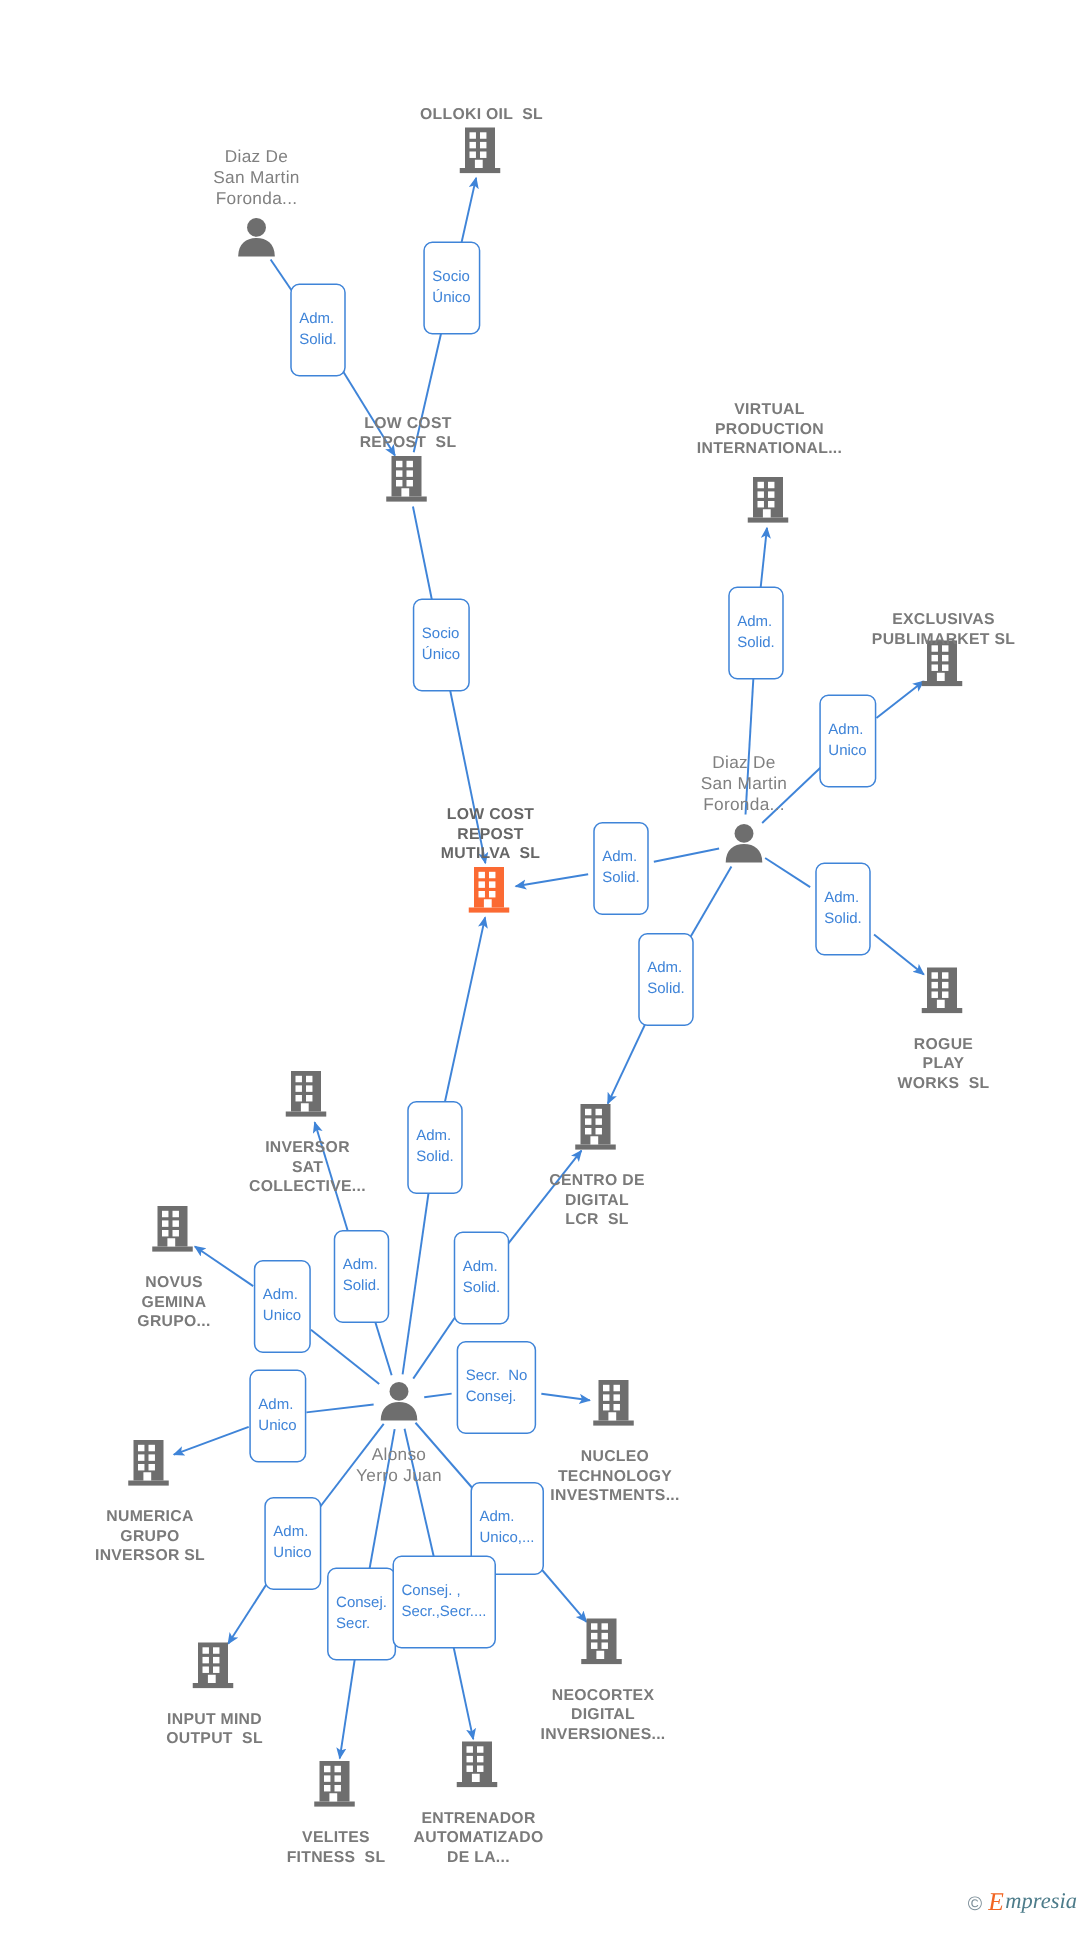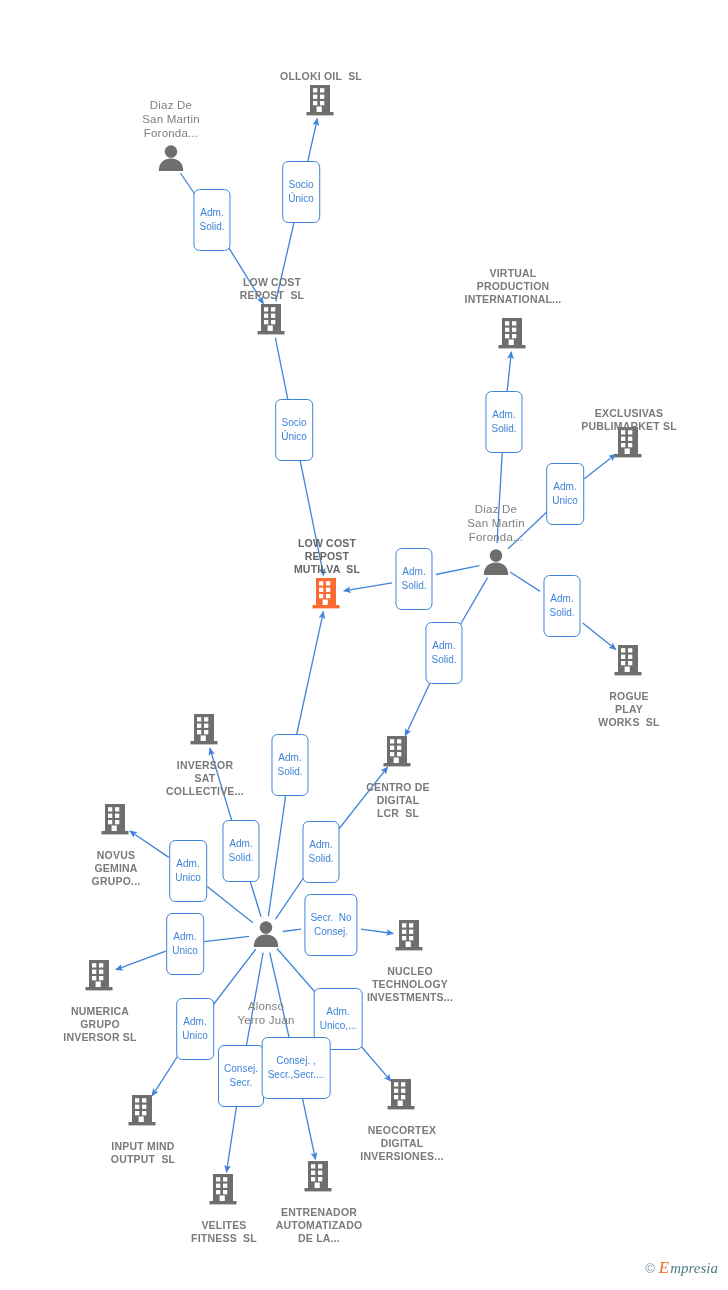--- a/index.html
+++ b/index.html
@@ -11,30 +11,30 @@
   svg.edges{position:absolute;left:0;top:0;width:728px;height:1290px;pointer-events:none;}
 
   
   .node{position:absolute;width:0;height:0;}
   .node .ico{position:absolute;transform:translate(-50%,-50%);line-height:0;}
   .node .lbl{
     position:absolute;left:50%;transform:translateX(-50%);
     text-align:center;color:#7a7a7a;font-size:10.5px;line-height:13px;
     letter-spacing:.2px;white-space:pre;font-weight:bold;
   }
-  .node.person .lbl{font-weight:normal;font-size:11.5px;line-height:14px;color:#808080;margin-top:36px;}
+  .node.person .lbl{font-weight:normal;font-size:11.5px;line-height:14px;color:#808080;}
   .node.company.highlight .lbl{color:#666;font-weight:bold;}
   .lbl.above{bottom:18px;}
   .lbl.below{top:29px;}
 
   
   .elabel{
     position:absolute;transform:translate(-50%,-50%);
     border:1.3px solid #3f84d8;border-radius:6px;background:#fff;
-    color:#3f84d8;font-size:10px;line-height:14px;text-align:center;
+    color:#3f84d8;font-size:10px;line-height:14px;text-align:left;
     padding:16px 5px;white-space:pre;box-sizing:border-box;
   }
 
   
   #wm{position:absolute;right:10px;bottom:12px;display:flex;align-items:center;gap:4px;}
   #wm .c{color:#7d8f99;font-size:13px;}
   #wm .e{color:#f26522;font-size:17px;font-family:"Liberation Serif","DejaVu Serif",serif;font-style:italic;}
   #wm .rest{color:#4d7c8a;font-size:15px;font-family:"Liberation Serif","DejaVu Serif",serif;font-style:italic;margin-left:-3px;}
 </style>
 </head>

